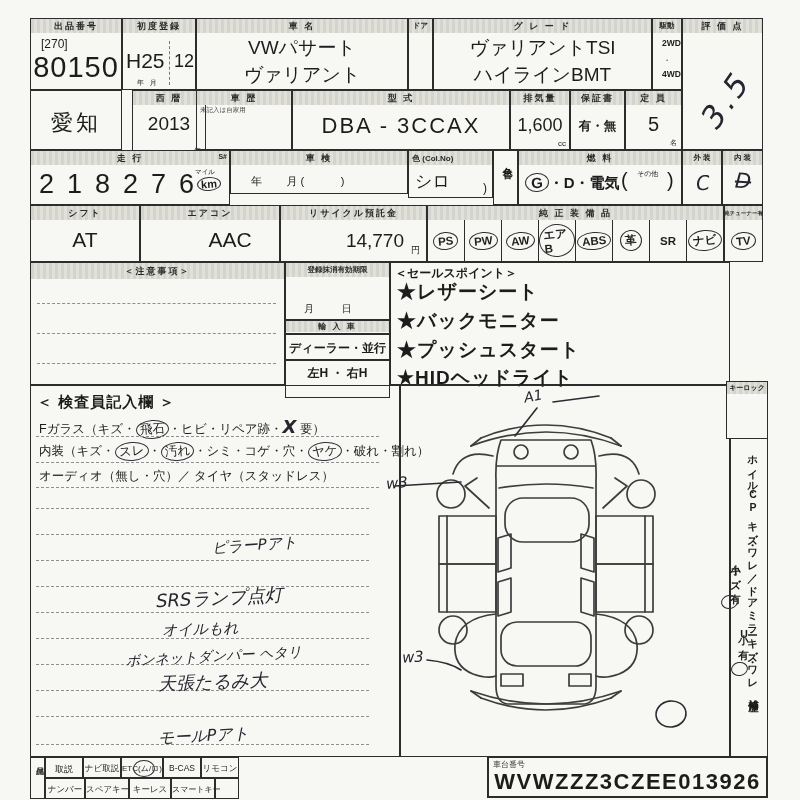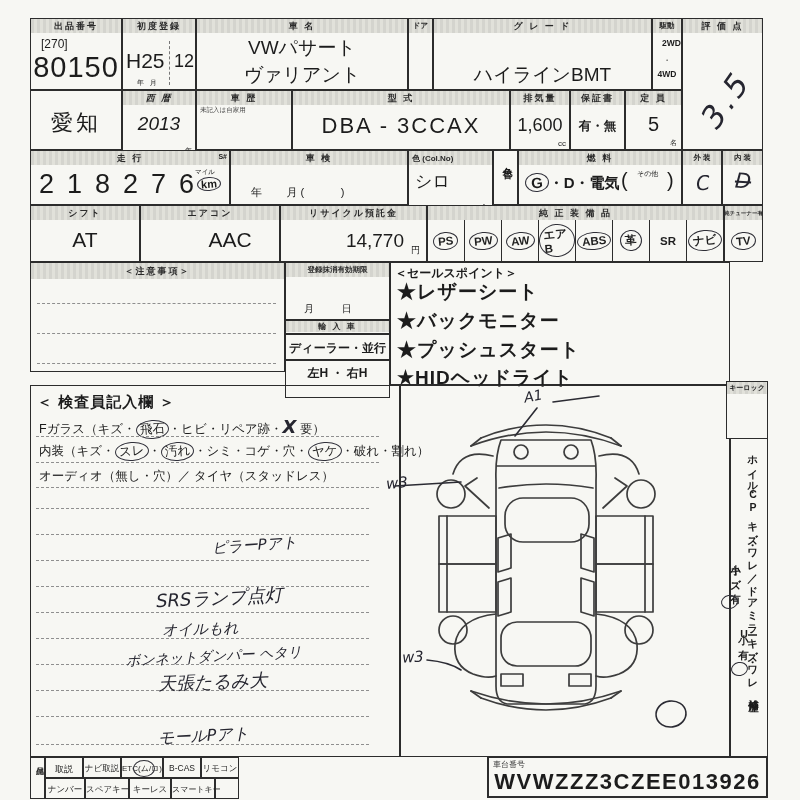--- a/index.html
+++ b/index.html
@@ -50,40 +50,41 @@
     <div class="val ctr" style="top:16px;font-size:19px;">VWパサート</div>
     <div class="val ctr" style="top:43px;font-size:19px;">ヴァリアント</div>
   </div>
 
   <div class="cell" style="left:408px;top:18px;width:25px;height:72px;">
     <div class="hdr sm">ドア</div>
   </div>
 
   <div class="cell" style="left:433px;top:18px;width:219px;height:72px;">
     <div class="hdr">グ レ ー ド</div>
+    <div class="val ctr" style="top:16px;font-size:19px;">ヴァリアントTSI</div>
     <div class="val ctr" style="top:43px;font-size:19px;">ハイラインBMT</div>
   </div>
 
   <div class="cell" style="left:652px;top:18px;width:30px;height:72px;">
     <div class="hdr sm">駆動</div>
     <div class="val ctr" style="top:19px;font-size:8.5px;font-weight:bold;text-align:right;">2WD</div>
     <div class="val ctr" style="top:36px;font-size:8px;">・</div>
-    <div class="val ctr" style="top:50px;font-size:8.5px;font-weight:bold;">4WD</div>
+    <div class="val ctr" style="top:50px;font-size:8.5px;font-weight:bold;text-align:right;">4WD</div>
   </div>
 
   <div class="cell" style="left:682px;top:18px;width:81px;height:132px;">
     <div class="hdr">評 価 点</div>
     <div class="hw" style="left:12px;top:62px;font-size:31px;transform:rotate(-55deg);letter-spacing:4px;">3.5</div>
   </div>
 
   <div class="cell" style="left:30px;top:90px;width:92px;height:60px;">
     <div class="val ctr" style="top:17px;font-size:22px;letter-spacing:3px;">愛知</div>
   </div>
 
-  <div class="cell" style="left:122px;top:90px;width:74px;height:68px;font-style:italic;">
+  <div class="cell" style="left:132px;top:90px;width:74px;height:68px;">
     <div class="hdr">西  暦</div>
     <div class="val ctr" style="top:22px;font-size:19px;">2013</div>
     <div class="val" style="bottom:1px;right:4px;font-size:7px;">年</div>
   </div>
 
   <div class="cell" style="left:196px;top:90px;width:96px;height:60px;">
     <div class="hdr">車  歴</div>
     <div class="val" style="top:15px;left:3px;font-size:6.5px;color:#444;">未記入は自家用</div>
   </div>
 
@@ -110,26 +111,26 @@
   </div>
 
   <div class="cell" style="left:30px;top:150px;width:200px;height:55px;">
     <div class="hdr">走  行</div>
     <div class="val" style="top:2px;right:2px;font-size:7px;font-weight:bold;z-index:2;">S#</div>
     <div class="val" style="top:18px;left:8px;font-size:27px;letter-spacing:13px;">218276</div>
     <div class="val" style="top:17px;right:14px;font-size:6.5px;">マイル</div>
     <div class="val" style="top:26px;right:8px;font-size:11px;font-weight:bold;"><span class="oval">km</span></div>
   </div>
 
-  <div class="cell" style="left:230px;top:150px;width:178px;height:55px;">
+  <div class="cell" style="left:230px;top:150px;width:178px;height:44px;">
     <div class="hdr">車  検</div>
     <div class="val" style="bottom:4px;left:20px;font-size:11px;white-space:pre;">年        月 (            )</div>
   </div>
 
-  <div class="cell" style="left:408px;top:150px;width:85px;height:69px;">
+  <div class="cell" style="left:408px;top:150px;width:85px;height:48px;">
     <div class="hdr" style="justify-content:flex-start;padding-left:3px;font-size:8px;letter-spacing:0;">色 (Col.No)</div>
     <div class="val" style="top:19px;left:6px;font-size:17px;">シロ</div>
     <div class="val" style="bottom:2px;right:5px;font-size:12px;">)</div>
   </div>
 
   <div class="cell" style="left:493px;top:150px;width:25px;height:55px;">
     <div class="val vtext" style="top:8px;left:6px;font-size:10px;font-weight:bold;">色替</div>
   </div>
 
   <div class="cell" style="left:518px;top:150px;width:164px;height:55px;">
@@ -200,21 +201,21 @@
 
   <div class="cell" style="left:724px;top:205px;width:39px;height:57px;">
     <div class="hdr" style="font-size:5.5px;letter-spacing:0;">純チューナー有</div>
     <div class="eqrow" style="left:0;right:0;top:14px;bottom:0;">
       <div class="eq">
           <span class="circled">TV</span>
         </div>
     </div>
   </div>
 
-  <div class="cell" style="left:30px;top:262px;width:255px;height:110px;">
+  <div class="cell" style="left:30px;top:262px;width:255px;height:123px;">
     <div class="hdr" style="height:16px;">＜注意事項＞</div>
     <div class="dline" style="left:6px;right:8px;top:40px;"></div>
     <div class="dline" style="left:6px;right:8px;top:70px;"></div>
     <div class="dline" style="left:6px;right:8px;top:100px;"></div>
   </div>
 
   <div class="cell" style="left:285px;top:262px;width:105px;height:58px;">
     <div class="hdr" style="font-size:7.5px;letter-spacing:0;">登録抹消有効期限</div>
     <div class="val" style="bottom:3px;left:18px;font-size:10px;white-space:pre;">月          日</div>
   </div>

